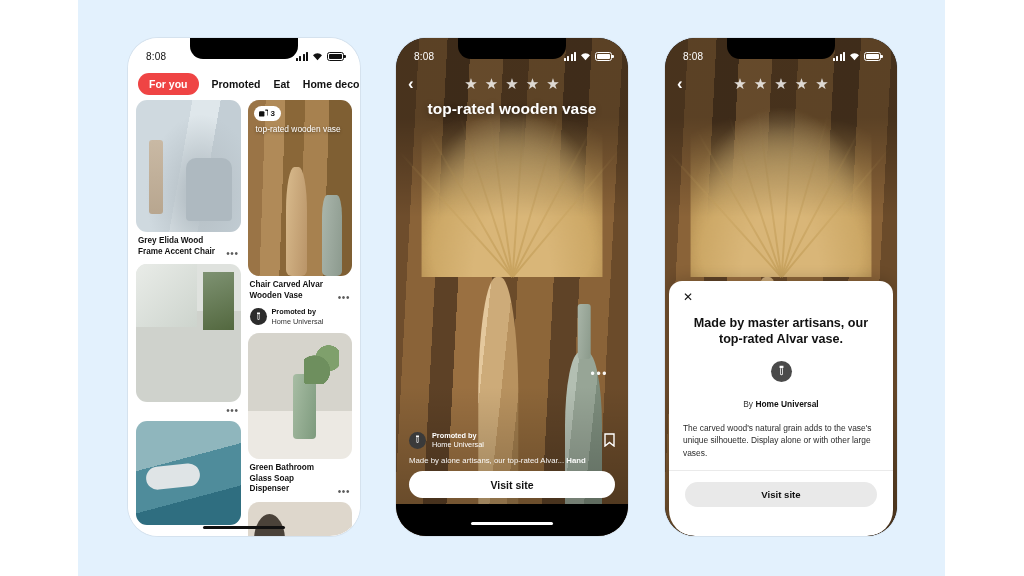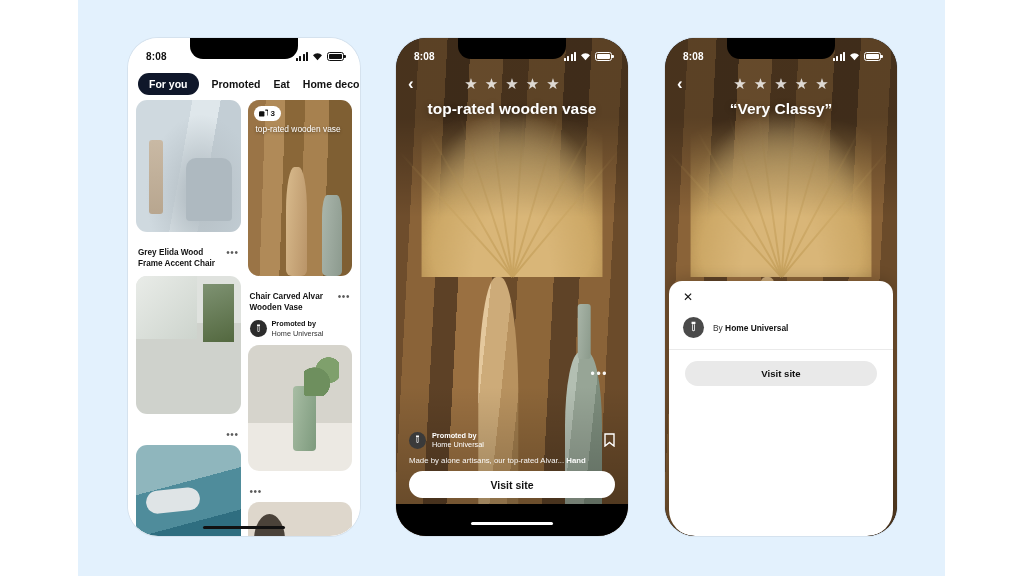--- a/index.html
+++ b/index.html
@@ -33,21 +33,21 @@
     width: 108px; height: 21px; background: #000;
     border-bottom-left-radius: 13px; border-bottom-right-radius: 13px;
     z-index: 40;
   }
 
   
   .statusbar {
     position: absolute; top: 0; left: 0; right: 0; height: 30px;
     display: flex; align-items: center; justify-content: space-between;
     padding: 6px 16px 0 18px; z-index: 45;
-    font-size: 10px; font-weight: bold; letter-spacing: .2px;
+    font-size: 10px; font-weight: normal; letter-spacing: .2px;
   }
   .statusbar.dark { color: #111; }
   .statusbar.light { color: #fff; }
   .sb-right { display: flex; align-items: center; gap: 4px; }
   .bars { display: flex; align-items: flex-end; gap: 1.3px; height: 9px; }
   .bars i { width: 2px; background: currentColor; border-radius: .5px; display: block; }
   .bars i:nth-child(1){height:3px}.bars i:nth-child(2){height:5px}
   .bars i:nth-child(3){height:7px}.bars i:nth-child(4){height:9px}
   .wifi { width: 11px; height: 9px; position: relative; }
   .wifi svg { display:block; }
@@ -63,32 +63,32 @@
 
   
   #phone1 .screen { background: #ffffff; }
   .tabbar {
     position: absolute; top: 30px; left: 0; right: 0; height: 32px;
     display: flex; align-items: center; gap: 13px; padding: 0 10px;
     z-index: 20; background: #fff;
   }
   .tab { font-size: 10.5px; font-weight: bold; color: #111; white-space: nowrap; }
   .tab.active {
-    background: #0f172a; color: #fff; border-radius: 14px;
+    background: #ef4444; color: #fff; border-radius: 14px;
     padding: 5px 11px;
   }
   .feed {
     position: absolute; top: 62px; left: 0; right: 0; bottom: 0;
     display: flex; gap: 7px; padding: 0 8px;
     overflow: hidden;
   }
   .col { flex: 1; display: flex; flex-direction: column; gap: 7px; }
   .pin { display: flex; flex-direction: column; }
   .pin-img { border-radius: 11px; overflow: hidden; position: relative; }
-  .pin-meta { padding: 4px 2px 0 2px; display: flex; gap: 4px; align-items: flex-start; margin-top: 12px; }
+  .pin-meta { padding: 4px 2px 0 2px; display: flex; gap: 4px; align-items: flex-end; }
   .pin-title { font-size: 8.2px; font-weight: bold; color: #111; line-height: 1.28; flex: 1; }
   .dots3 { font-size: 10px; color: #5b5b5b; line-height: .6; letter-spacing: .6px; flex-shrink: 0; padding-top:2px;}
   .promo-row { display: flex; align-items: center; gap: 5px; padding: 6px 2px 0 2px; }
   .avatar {
     width: 17px; height: 17px; border-radius: 50%; background: #2c2c2c;
     display: flex; align-items: center; justify-content: center; flex-shrink: 0;
   }
   .promo-txt { font-size: 7.3px; line-height: 1.32; color: #333; }
   .promo-txt b { color: #111; display: block; }
   .badge {
@@ -269,21 +269,21 @@
     position:absolute; left:4px; right:4px; bottom:0; top:243px; z-index:30;
     background:#fff; border-radius:13px 13px 26px 26px;
     box-shadow: 0 -3px 14px rgba(0,0,0,.16);
     display:flex; flex-direction:column; padding: 10px 14px 0 14px;
   }
   .card-close { font-size: 12px; color:#111; line-height:1; width:14px; }
   .card-head {
     margin-top: 12px; text-align:center; font-size:12.6px; font-weight:bold;
     color:#111; line-height:1.28;
   }
-  .card-by { margin-top: 14px; display:flex; align-items:center; gap:9px; }
+  .card-by { margin-top: 14px; display:flex; flex-direction:column; align-items:center; gap:17px; }
   .card-by .avatar { width:21px; height:21px; background:#4a4a4a; }
   .card-by-txt { font-size:8.4px; color:#333; }
   .card-by-txt b { color:#111; }
   .card-body {
     margin-top: 13px; font-size:8.4px; line-height:1.45; color:#2b2b2b;
   }
   .card-sep { margin-top: 11px; height:1px; background:#eaeaea; margin-left:-14px; margin-right:-14px; }
   .card-visit {
     margin: 11px 2px 0 2px; height:25px; border-radius:14px; background:#e9e9e9;
     display:flex; align-items:center; justify-content:center;
@@ -386,20 +386,21 @@
                 <span>Home Universal</span>
               </div>
             </div>
           </div>
 
           <div class="pin">
             <div class="pin-img">
               <div class="img img-soap"></div>
             </div>
             <div class="pin-meta">
+              <div class="pin-title">Green Bathroom Glass Soap Dispenser</div>
               <div class="dots3">•••</div>
             </div>
           </div>
 
           <div class="pin">
             <div class="pin-img">
               <div class="img img-table"></div>
             </div>
           </div>
         </div>
@@ -535,36 +536,37 @@
         <div class="backchev">‹</div>
         <div class="stars">
           <span class="star">★</span>
           <span class="star">★</span>
           <span class="star">★</span>
           <span class="star">★</span>
           <span class="star">★</span>
         </div>
       </div>
 
-      <div class="hero-title">“Very Classy”</div>
 
       <div class="card">
         <div class="card-close">✕</div>
+        <div class="card-head">Made by master artisans, our top-rated Alvar vase.</div>
         <div class="card-by">
           <div class="avatar">
             <svg class="vase-glyph" width="9" height="13" viewBox="0 0 7 10">
               <path d="M2 0.6h3v1.6H2z" fill="#fff"></path>
                 <path d="M2.5 2.4h2v4.6a1 1 0 0 1-2 0z" fill="#fff"></path>
                 <path d="M3.1 2.4h.8v4.8h-.8z" fill="#4a4a4a"></path>
             </svg>
           </div>
           <div class="card-by-txt">
             <span>By </span><b>Home Universal</b>
           </div>
         </div>
+        <div class="card-body">The carved wood's natural grain adds to the vase's unique silhouette. Display alone or with other large vases.</div>
         <div class="card-sep"></div>
         <div class="card-visit">Visit site</div>
       </div>
 
       <div class="notch"></div>
     </div>
   </div>
 </div>
 
 </body></html>

